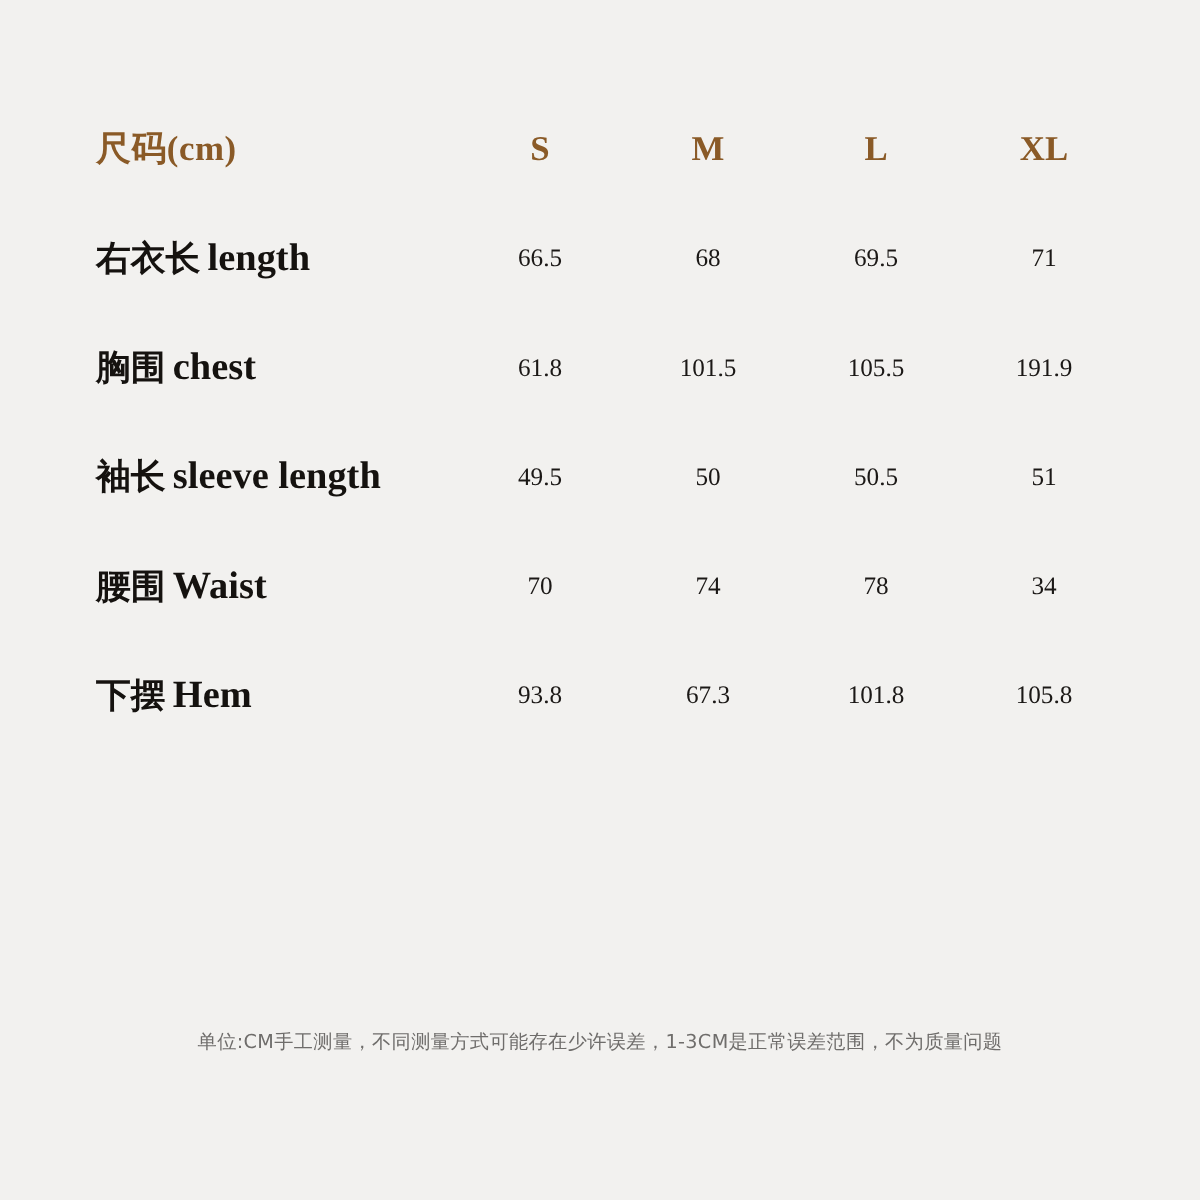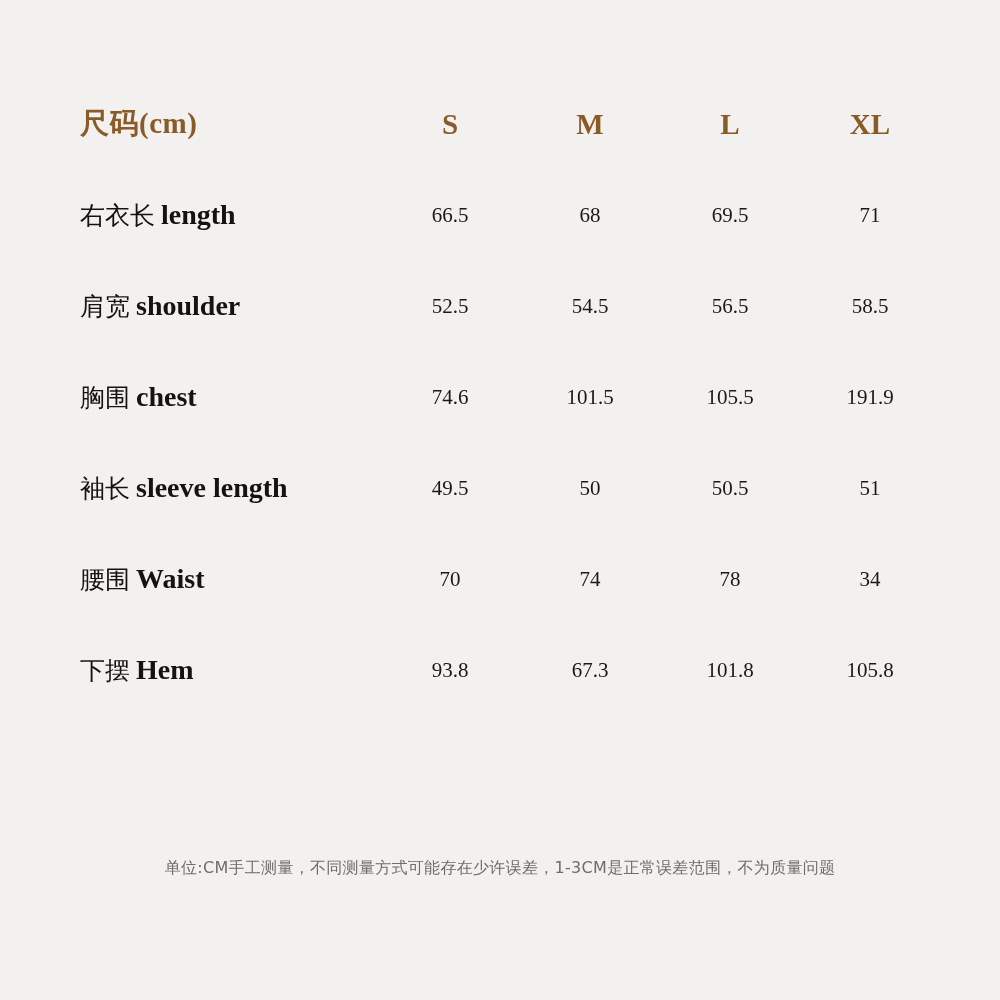--- a/index.html
+++ b/index.html
@@ -58,27 +58,27 @@
   .row-label {
     text-align: left;
     font-size: 25px;
     padding-left: 14px;
     font-weight: bold;
     color: #15120f;
     white-space: nowrap;
   }
   .row-label .cn {
     font-family: "DejaVu Sans", sans-serif;
-    font-weight: normal;
-    font-size: 25px;
+    font-weight: bold;
+    font-size: 29px;
   }
   .row-label .en {
     font-family: "Liberation Serif", serif;
     font-weight: bold;
-    font-size: 28px;
+    font-size: 32px;
     margin-left: 6px;
   }
   .cell-value {
     text-align: center;
     font-size: 21px;
     color: #1b1816;
     font-family: "Liberation Serif", serif;
   }
   .footnote {
     position: absolute;
@@ -119,35 +119,26 @@
       <tr class="body-row">
         <td class="row-label">
           <span class="cn">右衣长</span><span class="en">length</span>
         </td>
         <td class="cell-value">66.5</td>
         <td class="cell-value">68</td>
         <td class="cell-value">69.5</td>
         <td class="cell-value">71</td>
       </tr>
 
-      <tr class="body-row">
-        <td class="row-label">
-          <span class="cn">肩宽</span><span class="en">shoulder</span>
-        </td>
-        <td class="cell-value">52.5</td>
-        <td class="cell-value">54.5</td>
-        <td class="cell-value">56.5</td>
-        <td class="cell-value">58.5</td>
-      </tr>
 
       <tr class="body-row">
         <td class="row-label">
           <span class="cn">胸围</span><span class="en">chest</span>
         </td>
-        <td class="cell-value">74.6</td>
+        <td class="cell-value">61.8</td>
         <td class="cell-value">101.5</td>
         <td class="cell-value">105.5</td>
         <td class="cell-value">191.9</td>
       </tr>
 
       <tr class="body-row">
         <td class="row-label">
           <span class="cn">袖长</span><span class="en">sleeve length</span>
         </td>
         <td class="cell-value">49.5</td>

